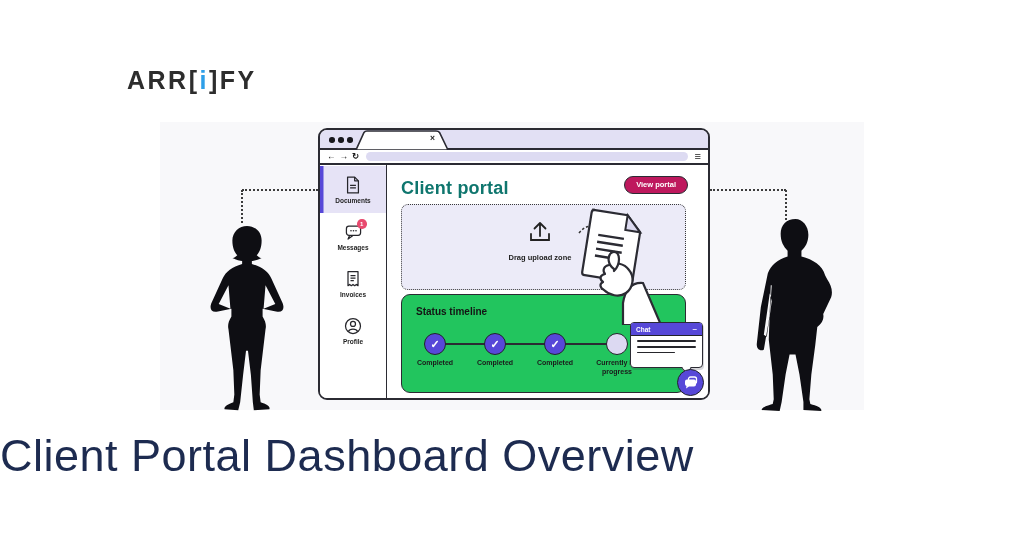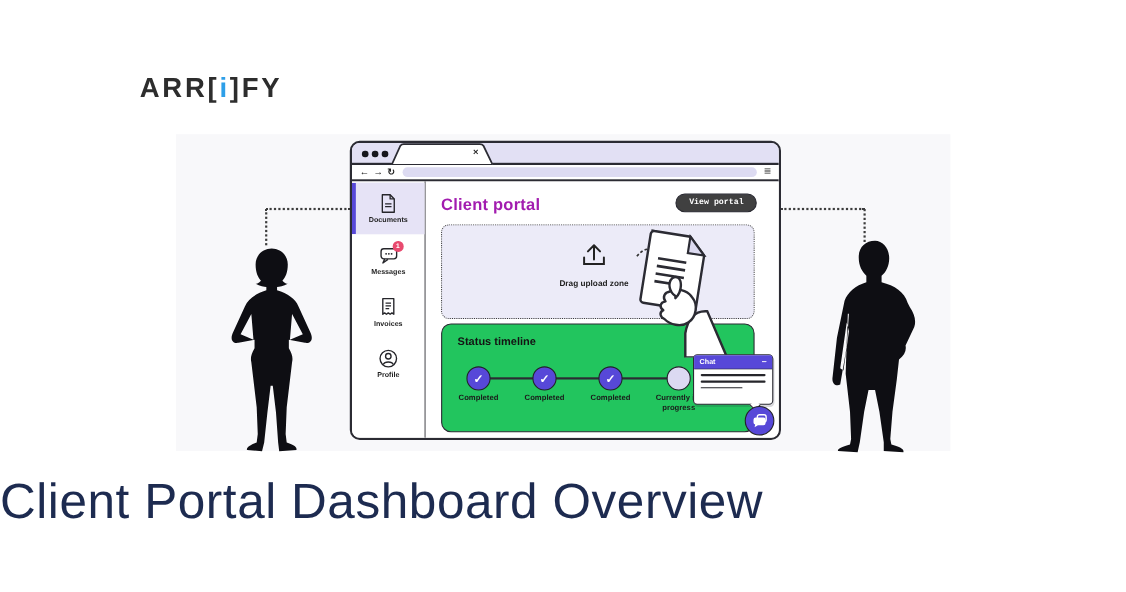--- a/index.html
+++ b/index.html
@@ -55,25 +55,25 @@
   .side-item { height:47px; display:flex; flex-direction:column; align-items:center;
                justify-content:center; position:relative; }
   .side-item.active { background:#e6e3f6; box-shadow:inset 3.5px 0 0 #5748d8; }
   .side-label { font-size:6.5px; font-weight:bold; color:#1f1f1f; margin-top:2px; }
   .badge { position:absolute; left:37px; top:6px; width:9.5px; height:9.5px; border-radius:50%;
            background:#e84a6f; color:#fff; font-size:6px; font-weight:bold;
            display:flex; align-items:center; justify-content:center; }
 
   
   .main { flex:1; position:relative; background:#fff; }
-  .portal-title { position:absolute; left:14px; top:13px; font-size:15px; font-weight:bold;
-                  color:#a21caf; letter-spacing:.2px; }
-  .view-btn { position:absolute; right:20px; top:11px; background:#404040; color:#fff;
+  .portal-title { position:absolute; left:14px; top:13px; font-size:18px; font-weight:bold;
+                  color:#0f766e; letter-spacing:.2px; }
+  .view-btn { position:absolute; right:20px; top:11px; background:#be185d; color:#fff;
               border:1.5px solid #2b2b33; border-radius:9px; font-size:7.5px; font-weight:bold;
-              padding:3px 11px 4px; font-family:Liberation Mono, monospace; }
+              padding:3px 11px 4px; font-family:Liberation Sans, sans-serif; }
 
   .upload-zone { position:absolute; left:14px; top:39px; width:285px; height:86px;
                  border:1.6px dotted #3a3a3a; border-radius:7px; background:#ecebf8; }
   .uz-center { position:absolute; left:102px; top:15px; width:72px;
                display:flex; flex-direction:column; align-items:center; }
   .uz-label { font-size:7.5px; font-weight:bold; color:#222; margin-top:10px; white-space:nowrap; }
   .uz-arrow { position:absolute; left:176px; top:17px; }
 
   .doc-hand { position:absolute; left:164px; top:40px; width:120px; height:120px; z-index:4; }
 

